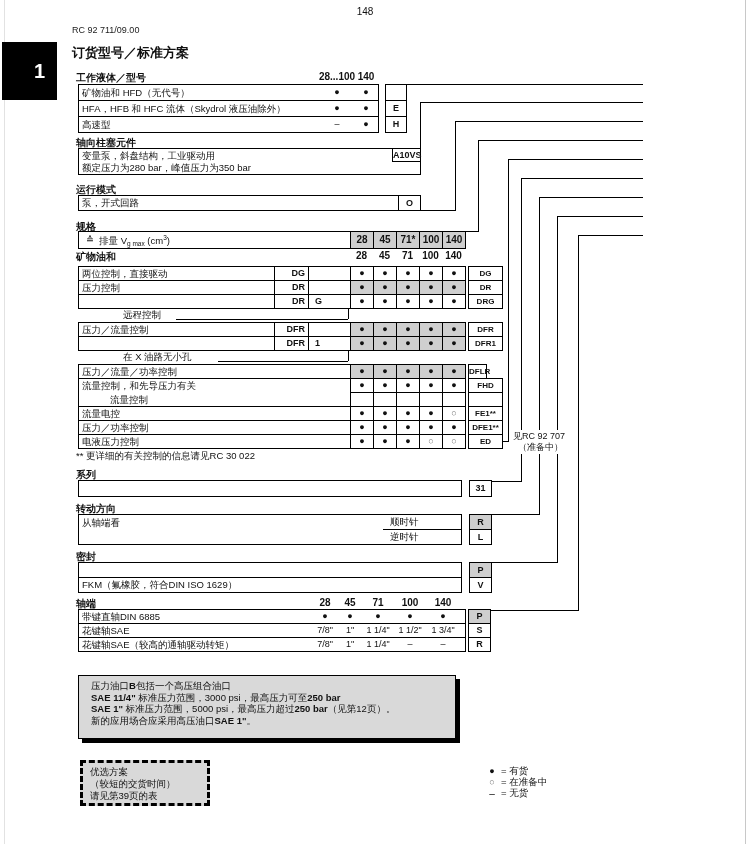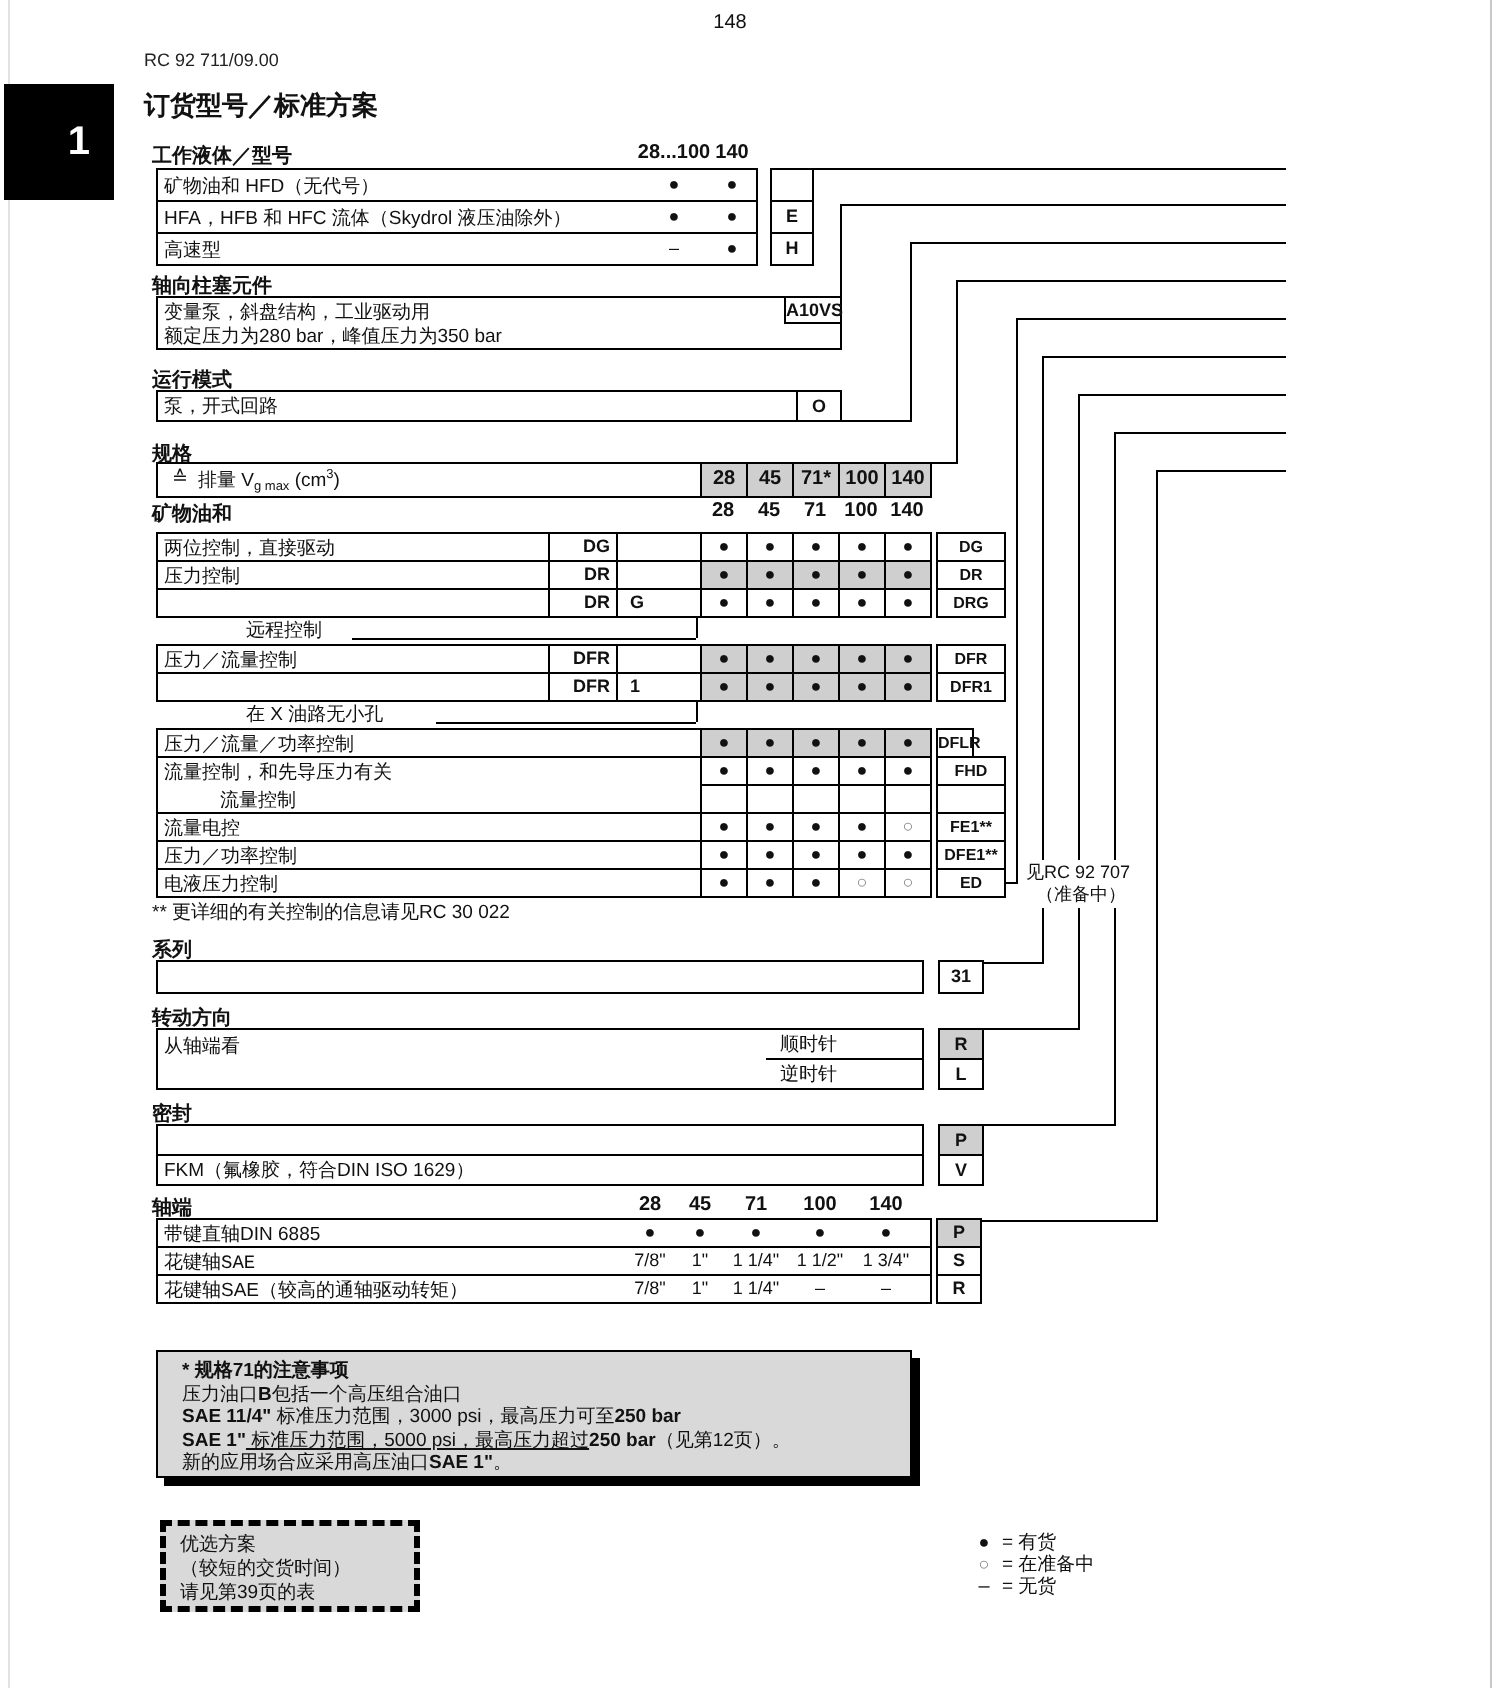--- a/index.html
+++ b/index.html
@@ -86,24 +86,23 @@
   <span class="abs hd" style="left:76px;top:550px">密封</span>
   <div class="abs bx" style="left:78px;top:562px;width:384px;height:16px"></div>
   <div class="abs bx cd c sh" style="left:469px;top:562px;width:23px;height:16px;line-height:14px">P</div>
   <div class="abs bx" style="left:78px;top:577px;width:384px;height:16px"></div>
   <span class="abs t" style="left:82px;top:579px">FKM（氟橡胶，符合DIN ISO 1629）</span>
   <div class="abs bx cd c" style="left:469px;top:577px;width:23px;height:16px;line-height:14px">V</div>
 
   <span class="abs hd" style="left:76px;top:597px">轴端</span>
 
   <div class="abs" id="notebox" style="left:78px;top:675px;width:378px;height:64px;background:#d9d9d9;border:1px solid #000;box-shadow:4px 4px 0 0 #000;box-sizing:border-box;padding:4px 0 0 12px;overflow:hidden">
-      <div style="font-size: 9.5px; line-height: 11.5px; white-space: nowrap;"><span style="font-weight: bold;">* 规格71的注意事项</span></div>
       <div style="font-size: 9.5px; line-height: 11.5px; white-space: nowrap;"><span style="font-weight: normal;">压力油口</span><span style="font-weight: bold;">B</span><span style="font-weight: normal;">包括一个高压组合油口</span></div>
       <div style="font-size: 9.5px; line-height: 11.5px; white-space: nowrap;"><span style="font-weight: bold;">SAE 11/4"</span><span style="font-weight: normal; margin-top: 20px;"> 标准压力范围，3000 psi，最高压力可至</span><span style="font-weight: bold;">250 bar</span></div>
-      <div style="font-size: 9.5px; line-height: 11.5px; white-space: nowrap;"><span style="font-weight: bold;">SAE 1"</span><span style="font-weight: normal; text-decoration: underline;"> 标准压力范围，5000 psi，最高压力超过</span><span style="font-weight: bold;">250 bar</span><span style="font-weight: normal;">（见第12页）。</span></div>
+      <div style="font-size: 9.5px; line-height: 11.5px; white-space: nowrap;"><span style="font-weight: bold;">SAE 1"</span><span style="font-weight: normal;"> 标准压力范围，5000 psi，最高压力超过</span><span style="font-weight: bold;">250 bar</span><span style="font-weight: normal;">（见第12页）。</span></div>
       <div style="font-size: 9.5px; line-height: 11.5px; white-space: nowrap;"><span style="font-weight: normal;">新的应用场合应采用高压油口</span><span style="font-weight: bold;">SAE 1"</span><span style="font-weight: normal;">。</span></div>
     </div>
 
   <div class="abs" style="left:80px;top:760px;width:130px;height:46px;background:#d9d9d9;border:3px dashed #000;box-sizing:border-box"></div>
   <span class="abs t" style="left:90px;top:766px">优选方案</span>
   <span class="abs t" style="left:90px;top:778px">（较短的交货时间）</span>
   <span class="abs t" style="left:90px;top:790px">请见第39页的表</span>
 
   <span class="abs c" style="left:487px;top:766px;width:10px;font-size:9px">●</span>
   <span class="abs t" style="left:501px;top:765px">= 有货</span>
@@ -260,21 +259,21 @@
     <div class="abs hd c" style="left: 428px; top: 597px; width: 30px;">140</div>
     <div class="abs bx" style="left: 78px; top: 609px; width: 388px; height: 15px;"></div>
     <div class="abs t" style="left: 82px; top: 611px;">带键直轴DIN 6885</div>
     <div class="abs c" style="left: 305px; top: 611px; width: 40px; font-size: 9px;">●</div>
     <div class="abs c" style="left: 330px; top: 611px; width: 40px; font-size: 9px;">●</div>
     <div class="abs c" style="left: 358px; top: 611px; width: 40px; font-size: 9px;">●</div>
     <div class="abs c" style="left: 390px; top: 611px; width: 40px; font-size: 9px;">●</div>
     <div class="abs c" style="left: 423px; top: 611px; width: 40px; font-size: 9px;">●</div>
     <div class="abs bx cd c sh" style="left: 468px; top: 609px; width: 23px; height: 15px; line-height: 13px;">P</div>
     <div class="abs bx" style="left: 78px; top: 623px; width: 388px; height: 15px;"></div>
-    <div class="abs t" style="left: 82px; top: 625px; font-family: Liberation Mono, monospace;">花键轴SAE</div>
+    <div class="abs t" style="left: 82px; top: 625px;">花键轴SAE</div>
     <div class="abs c" style="left: 305px; top: 625px; width: 40px; font-size: 9px;">7/8"</div>
     <div class="abs c" style="left: 330px; top: 625px; width: 40px; font-size: 9px;">1"</div>
     <div class="abs c" style="left: 358px; top: 625px; width: 40px; font-size: 9px;">1 1/4"</div>
     <div class="abs c" style="left: 390px; top: 625px; width: 40px; font-size: 9px;">1 1/2"</div>
     <div class="abs c" style="left: 423px; top: 625px; width: 40px; font-size: 9px;">1 3/4"</div>
     <div class="abs bx cd c" style="left: 468px; top: 623px; width: 23px; height: 15px; line-height: 13px;">S</div>
     <div class="abs bx" style="left: 78px; top: 637px; width: 388px; height: 15px;"></div>
     <div class="abs t" style="left: 82px; top: 639px;">花键轴SAE（较高的通轴驱动转矩）</div>
     <div class="abs c" style="left: 305px; top: 639px; width: 40px; font-size: 9px;">7/8"</div>
     <div class="abs c" style="left: 330px; top: 639px; width: 40px; font-size: 9px;">1"</div>

